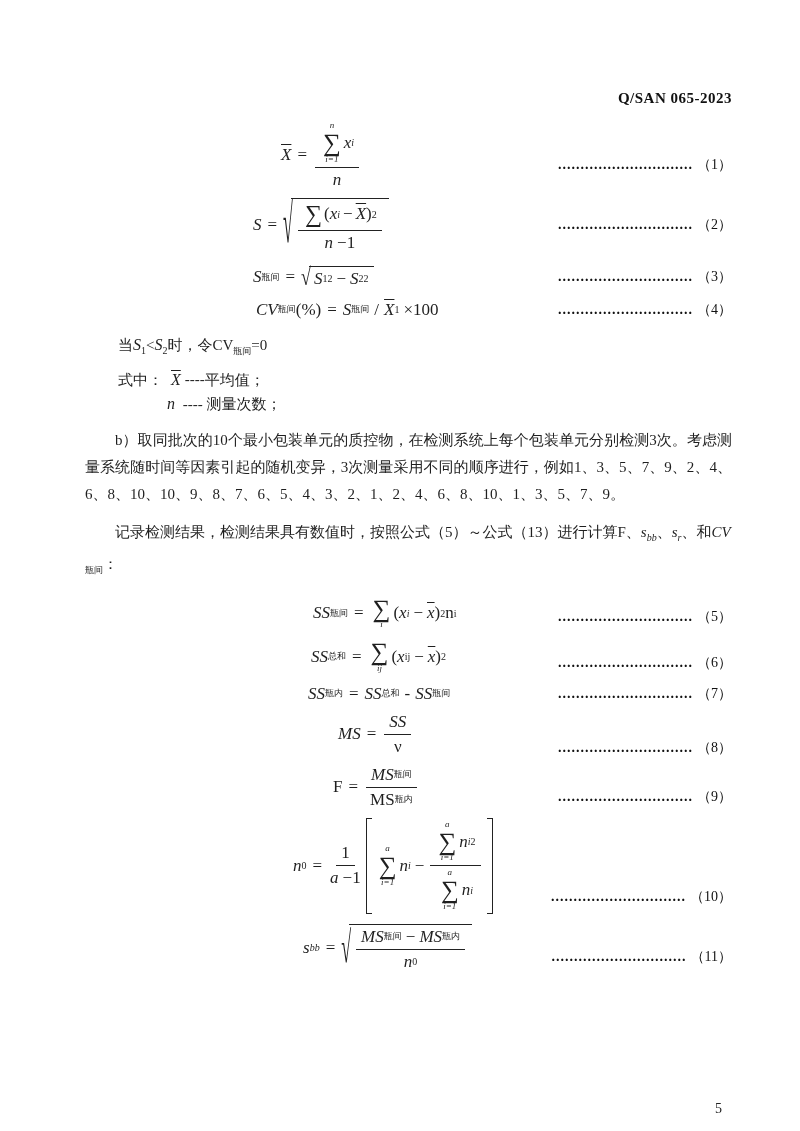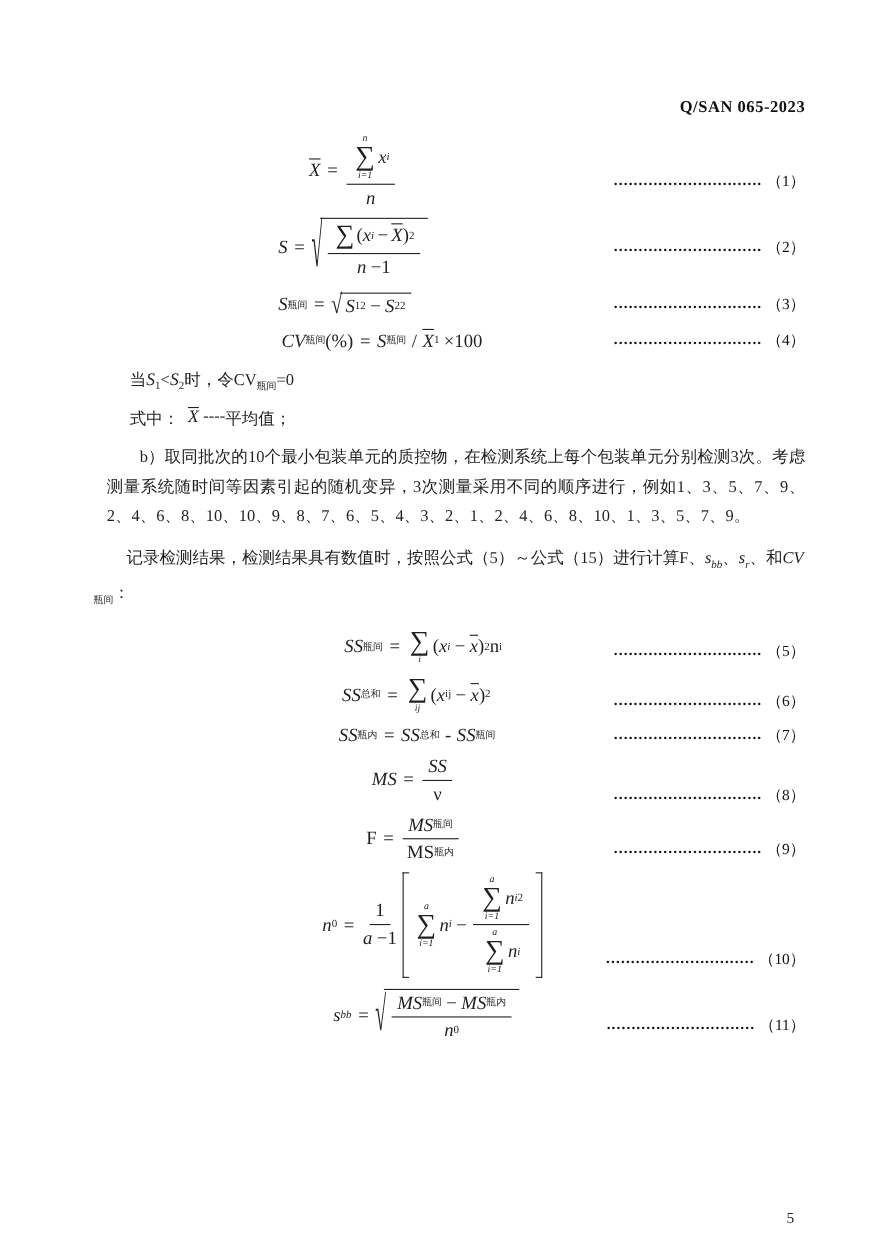--- a/index.html
+++ b/index.html
@@ -70,21 +70,21 @@
   .r9{margin-top:8px}  .r9 .fright{align-self:flex-end;padding-bottom:4px}
   .r10{margin-top:8px} .r10 .fright{align-self:flex-end;padding-bottom:8px}
   .r11{margin-top:10px}.r11 .fright{align-self:flex-end;padding-bottom:6px}
   .cond { margin-top:16px; margin-left:33px; font-size:15px; }
   .cond .mi { font-size:16px; }
   .where-head { margin-top:13px; margin-left:33px; font-size:15px; display:flex; }
   .where-head .var { margin-left:8px; font-size:16px; }
   .where-item { margin-left:82px; margin-top:5px; font-size:15px; }
   .where-item .mi { font-size:16px; }
   .where-item.last { margin-top:9px; }
-  .para { margin-top:13px; font-size:15px; line-height:27px; text-align:justify; text-indent:2em;margin-left:12px; }
+  .para { margin-top:13px; font-size:15px; line-height:27px; text-align:justify; text-indent:2em; }
   .para-rec { margin-top:11px; font-size:15px; line-height:26px; text-indent:2em; }
   .para-rec .mi { font-size:15px; }
 
   .page-num { position:absolute; right:78px; bottom:14px; font-size:14px; color:#222; }
 </style>
 </head>
 <body>
 
 <div class="page">
   <div class="content">
@@ -194,25 +194,30 @@
     <div class="cond">
       <span>当</span><span class="mi">S</span><sub class="mr">1</sub><span>&lt;</span><span class="mi">S</span><sub class="mr">2</sub><span>时，令CV</span><sub class="cn">瓶间</sub><span>=0</span>
     </div>
 
     <div class="where-head">
       <span>式中：</span>
       <span class="mi ol var">X</span>
       <span class="gap">----</span>
       <span>平均值；</span>
     </div>
+    <div class="where-item">
+      <span class="mi">n</span>
+      <span class="gap">----</span>
+      <span>测量次数；</span>
+    </div>
 
     <div class="para">b）取同批次的10个最小包装单元的质控物，在检测系统上每个包装单元分别检测3次。考虑测量系统随时间等因素引起的随机变异，3次测量采用不同的顺序进行，例如1、3、5、7、9、2、4、6、8、10、10、9、8、7、6、5、4、3、2、1、2、4、6、8、10、1、3、5、7、9。</div>
 
     <div class="para-rec">
-      <span>记录检测结果，检测结果具有数值时，按照公式（5）～公式（15）进行计算F、</span><span class="mi">s</span><sub class="ms">bb</sub><span>、</span><span class="mi">s</span><sub class="ms">r</sub><span>、和</span><span class="mi">CV</span><sub class="cn">瓶间</sub><span>：</span>
+      <span>记录检测结果，检测结果具有数值时，按照公式（5）～公式（13）进行计算F、</span><span class="mi">s</span><sub class="ms">bb</sub><span>、</span><span class="mi">s</span><sub class="ms">r</sub><span>、和</span><span class="mi">CV</span><sub class="cn">瓶间</sub><span>：</span>
     </div>
 
     <div class="frow r5">
       <div class="fx ml5">
         <span class="mi">SS</span>
           <sub class="cn">瓶间</sub>
         <span class="mo">=</span>
         <span class="bigsum">
           <span class="sym">∑</span>
           <span class="lim mr">i</span>

